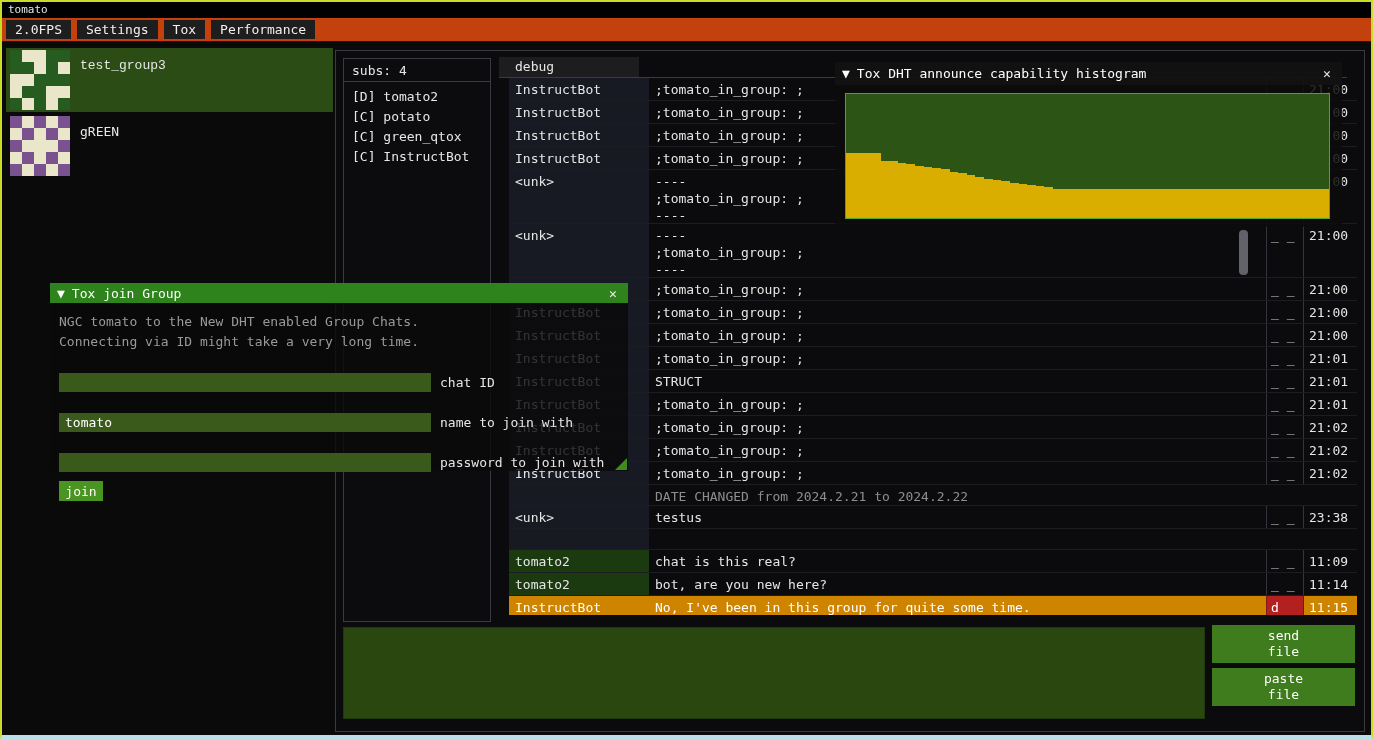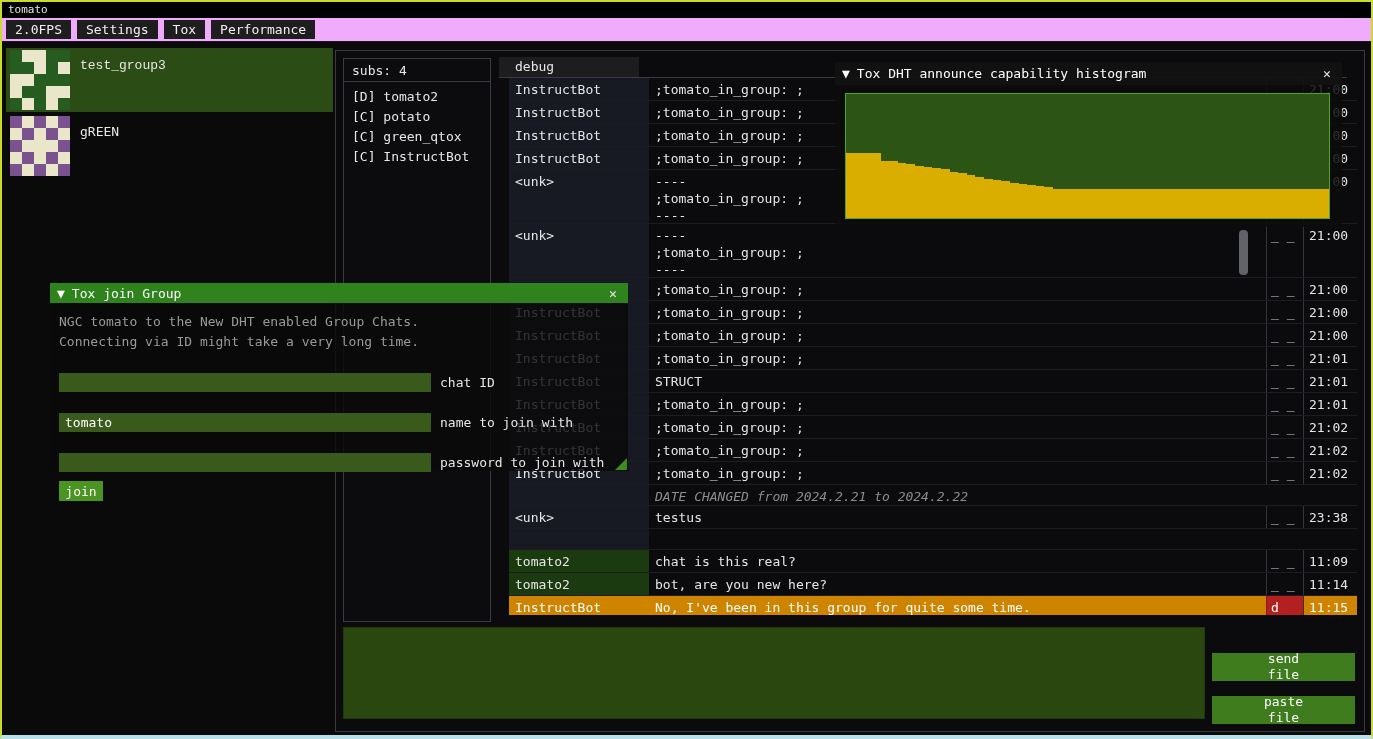--- a/index.html
+++ b/index.html
@@ -5,21 +5,21 @@
   html,body{margin:0;padding:0;background:#000;}
   .app{
     position:relative;width:1373px;height:739px;box-sizing:border-box;
     border:2px solid #c8dc28;border-bottom:4px solid #b9dfe8;
     background:#0a0a0a;overflow:hidden;
     font-family:"DejaVu Sans Mono", monospace;font-size:13px;color:#e6e6e6;
   }
   
   .titlebar{position:absolute;left:0;top:0;right:0;height:16px;background:#000;
     font-size:11px;line-height:15px;padding:0 6px;box-sizing:border-box;}
-  .menubar{position:absolute;left:0;top:16px;right:0;height:23px;background:#f0abfc;
+  .menubar{position:absolute;left:0;top:16px;right:0;height:23px;background:#c2410c;
     border-bottom:1px solid #1b1b1b;display:flex;align-items:center;gap:6px;padding-left:4px;}
   .menu-item{background:#1e1e1e;padding:2px 9px;color:#f0f0f0;}
   
   .group-item{position:absolute;left:4px;width:327px;height:64px;display:flex;align-items:flex-start;padding:2px 0 0 4px;box-sizing:border-box;}
   .group-item.selected{background:#2b4d15;}
   .avatar{width:60px;height:60px;display:grid;grid-template-columns:repeat(5,1fr);grid-template-rows:repeat(5,1fr);flex:none;}
   .group-label{margin:8px 0 0 10px;}
   
   .chat-frame{position:absolute;left:333px;top:48px;width:1028px;height:680px;border:1px solid #3a3a42;background:#0b0b0d;}
   .subs-panel{position:absolute;left:341px;top:56px;width:148px;height:564px;border:1px solid #3a3a42;background:#0c0c0e;box-sizing:border-box;}
@@ -38,22 +38,22 @@
   .msg-cell{width:617px;flex:none;white-space:pre;overflow:hidden;}
   .status-cell{width:37px;flex:none;border-left:1px solid #34343c;color:#cfcfcf;padding-left:4px;white-space:pre;}
   .time-cell{width:54px;flex:none;border-left:1px solid #34343c;padding-left:5px;white-space:pre;}
   .row.highlight, .row.highlight .name-cell{background:#cf8400;color:#fff;}
   .row.highlight .status-cell.badge{background:#b22020;color:#fff;border-left:1px solid #8a1616;}
   .date-row .msg-cell{color:#8e8e8e;}
   .scroll-thumb{position:absolute;left:1237px;top:228px;width:9px;height:45px;background:#62626a;border-radius:4px;}
   
   .composer{position:absolute;left:341px;top:625px;width:862px;height:92px;background:#2a4710;
     border:1px solid #1f380c;resize:none;box-sizing:border-box;color:#fff;font:inherit;outline:none;}
-  .side-btn{position:absolute;left:1210px;width:143px;height:28px;background:#3e7c1d;color:#fff;
-    border:none;font:inherit;line-height:16px;display:flex;flex-direction:column;align-items:center;justify-content:center;cursor:pointer;margin-top:28px;}
+  .side-btn{position:absolute;left:1210px;width:143px;height:38px;background:#3e7c1d;color:#fff;
+    border:none;font:inherit;line-height:16px;display:flex;flex-direction:column;align-items:center;justify-content:center;cursor:pointer;}
   
   .float-win{position:absolute;box-sizing:border-box;}
   .win-titlebar{height:20px;display:flex;align-items:center;padding:0 7px;box-sizing:border-box;color:#fff;gap:7px;}
   .win-close{margin-left:auto;width:16px;text-align:center;color:#eaeaea;cursor:pointer;}
   .join-win{left:48px;top:281px;width:578px;height:188px;z-index:6;}
   .join-win .win-titlebar{background:#2e831c;}
   .join-body{position:absolute;left:0;top:20px;right:0;bottom:0;background:rgba(10,10,10,0.82);padding:9px 9px 0 9px;box-sizing:border-box;}
   .join-info{color:#9a9a9a;line-height:20px;white-space:pre;}
   .field-row{display:flex;align-items:center;margin-top:21px;}
   .field-input{width:372px;height:19px;background:#3a5a1c;border:none;color:#fff;font:inherit;padding:0 6px;box-sizing:border-box;outline:none;}
@@ -246,21 +246,21 @@
         <div class="cell msg-cell"><div>;tomato_in_group: ;</div></div>
         <div class="cell status-cell">_ _</div>
         <div class="cell time-cell">21:02</div>
       </div>
       <div class="row" style="height: 23px;">
         <div class="cell name-cell">InstructBot</div>
         <div class="cell msg-cell"><div>;tomato_in_group: ;</div></div>
         <div class="cell status-cell">_ _</div>
         <div class="cell time-cell">21:02</div>
       </div>
-      <div class="row date-row" style="height: 21px; font-style: italic;">
+      <div class="row date-row" style="height: 21px;">
         <div class="cell name-cell"></div>
         <div class="cell msg-cell">DATE CHANGED from 2024.2.21 to 2024.2.22</div>
       </div>
       <div class="row" style="height: 23px;">
         <div class="cell name-cell">&lt;unk&gt;</div>
         <div class="cell msg-cell"><div>testus</div></div>
         <div class="cell status-cell">_ _</div>
         <div class="cell time-cell">23:38</div>
       </div>
       <div class="row date-row" style="height: 21px;">

